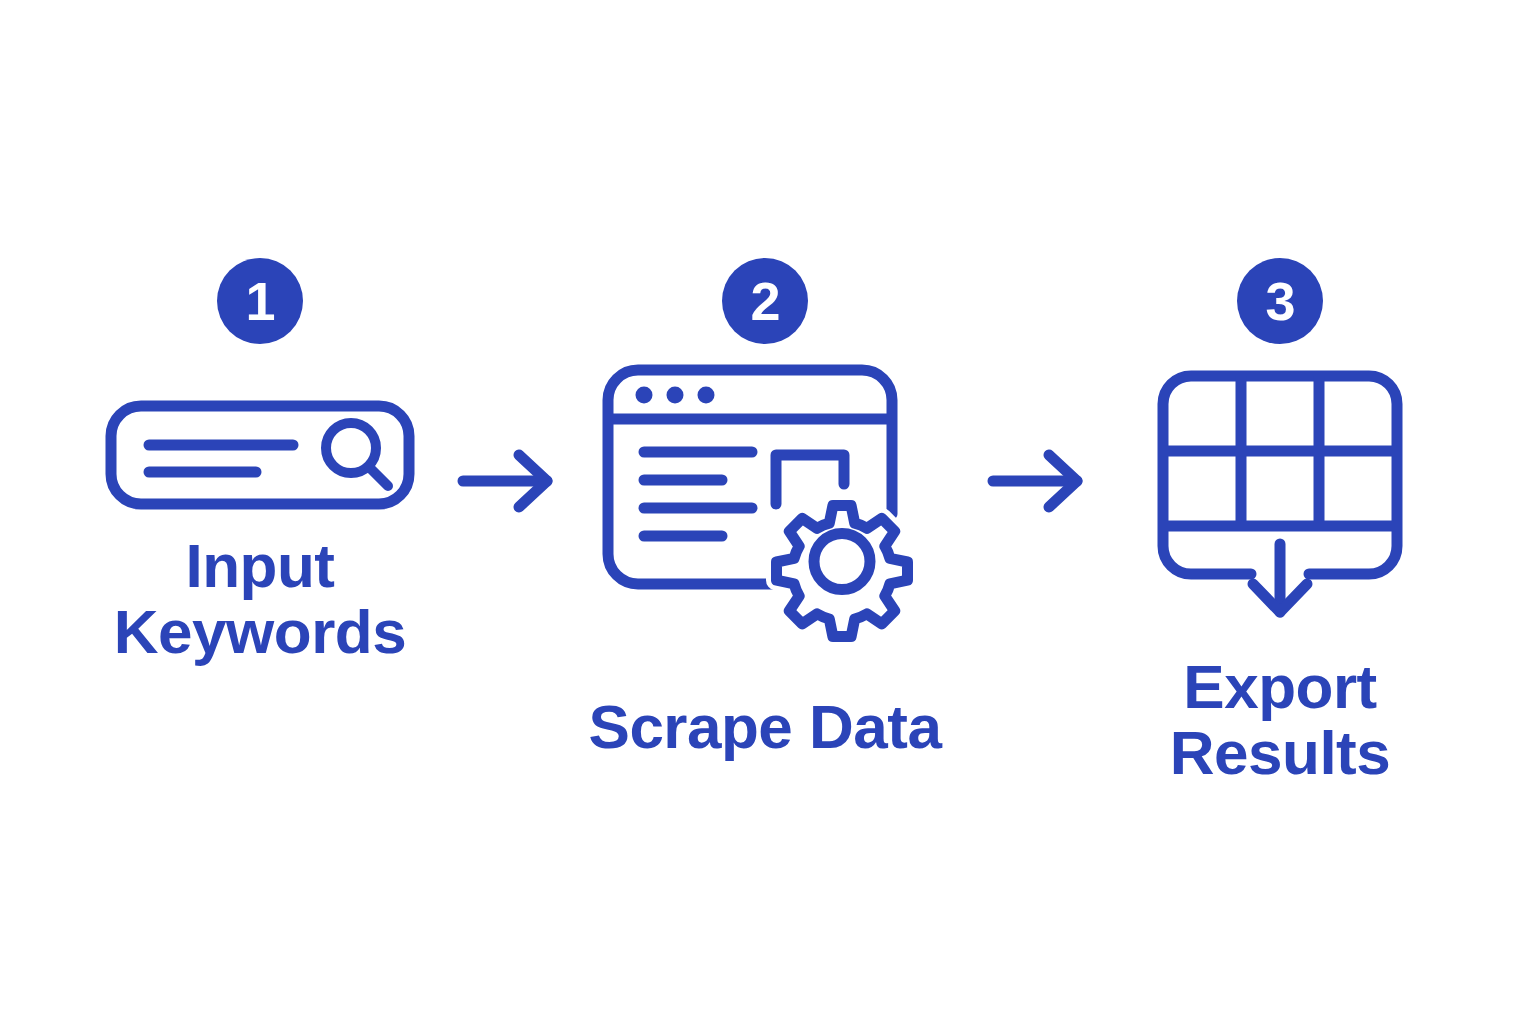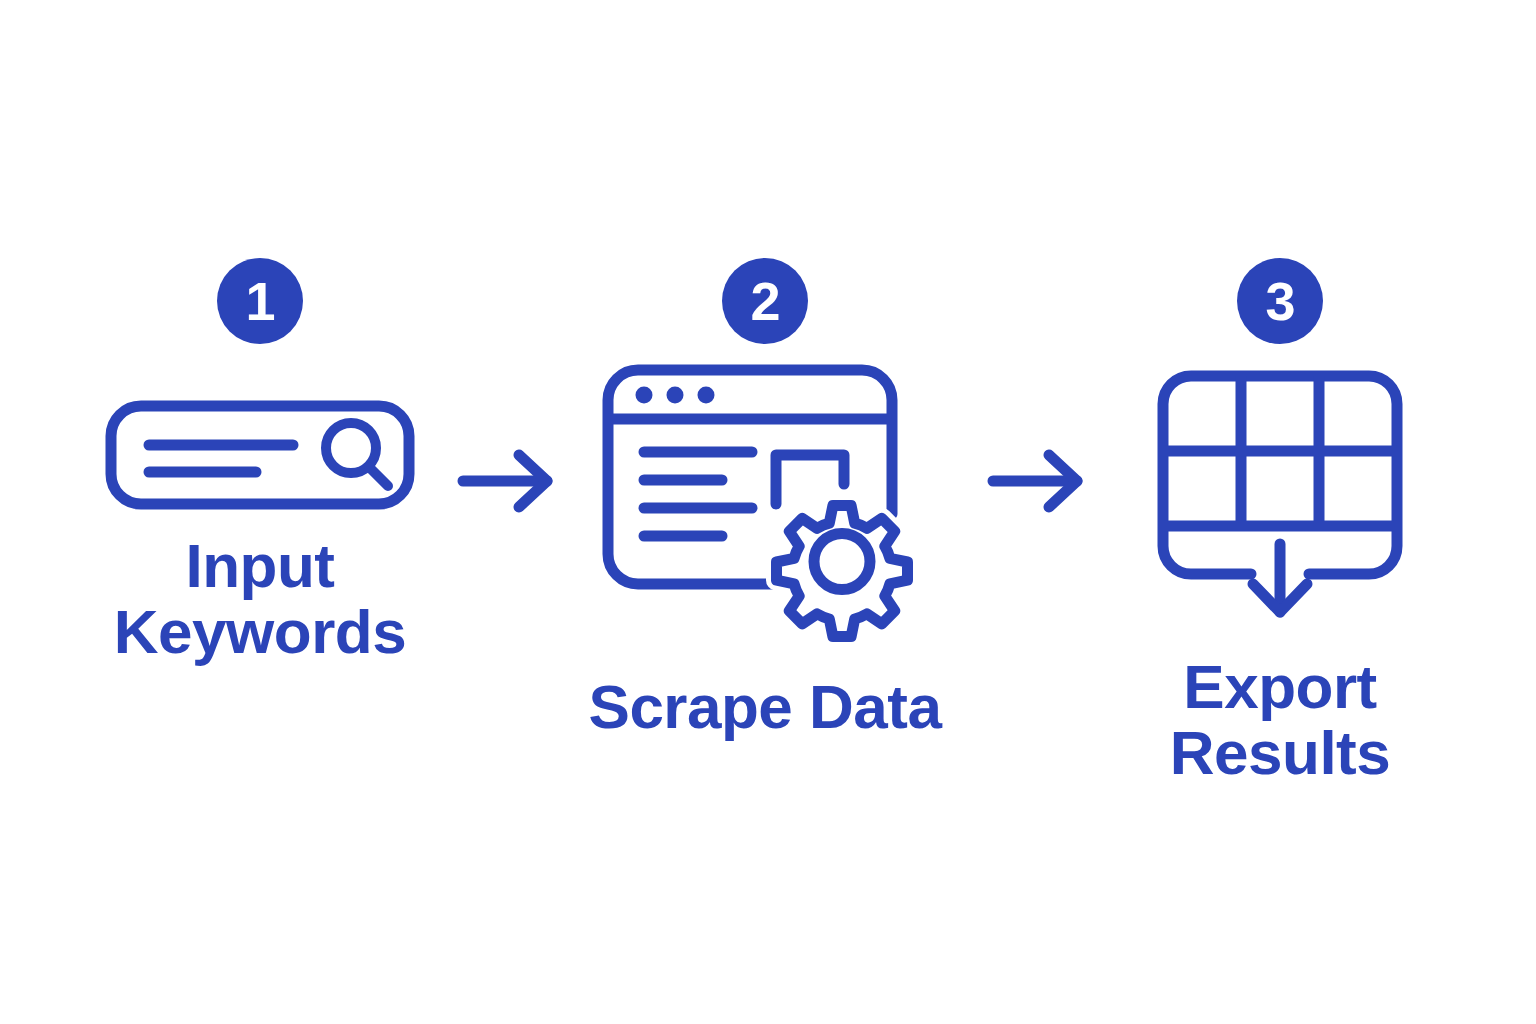--- a/index.html
+++ b/index.html
@@ -65,21 +65,21 @@
   #step-2 { left: 570px; top: 258px; width: 390px; }
   #step-3 { left: 1110px; top: 258px; width: 340px; }
 
   #step-1 .badge { margin-left: 0px; }
 
   #step-1 .icon-wrap { margin-top: 56px; }
   #step-2 .icon-wrap { margin-top: 18px; }
   #step-3 .icon-wrap { margin-top: 24px; }
 
   #step-1 .caption { margin-top: 23px; font-size: 62px; }
-  #step-2 .caption { margin-top: 22px; font-size: 62px; }
+  #step-2 .caption { margin-top: 42px; font-size: 62px; }
   #step-3 .caption { margin-top: 16px; font-size: 62px; }
 
   
   .arrow {
     position: absolute;
     width: 110px;
     height: 70px;
   }
   #arrow-1 { left: 455px;  top: 445px; }
   #arrow-2 { left: 985px;  top: 445px; }

